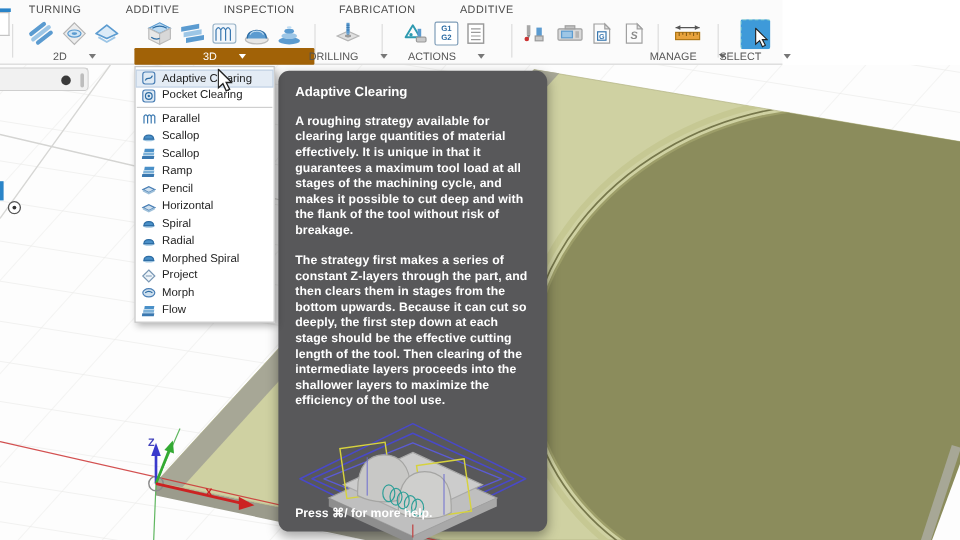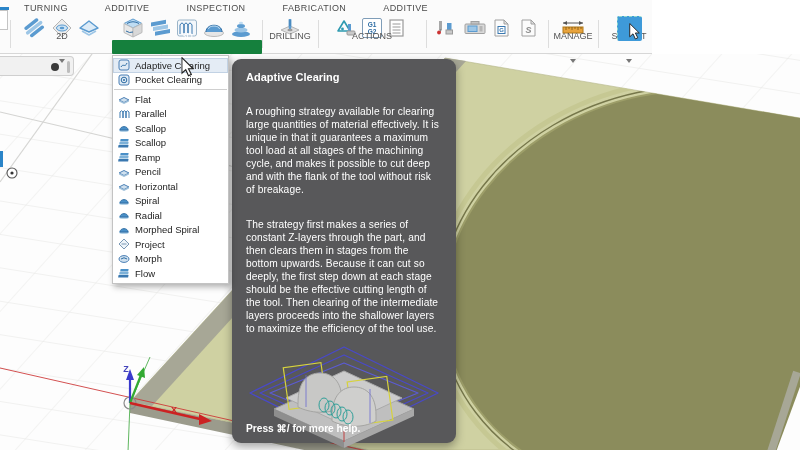--- a/index.html
+++ b/index.html
@@ -5,22 +5,22 @@
   * { margin:0; padding:0; box-sizing:border-box; }
   body { font-family:"Liberation Sans", sans-serif; background:#888; }
   .screen { position:relative; width:800px; height:450px; background:#fff; overflow:hidden; font-family:"Liberation Sans", sans-serif; }
 
   
   .toolbar { position:absolute; left:0; top:0; width:652px; height:54px; background:#fbfbfb; border-bottom:1px solid #d7d7d7; z-index:10; }
   .tabrow { position:absolute; left:0; top:0; width:800px; height:15px; display:flex; align-items:center; padding-left:24px; gap:37px; }
   .tab { font-size:9px; color:#4a4a4a; letter-spacing:.4px; cursor:default; white-space:nowrap; }
   .group { position:absolute; top:16px; height:38px; }
   .g-icons { height:24px; display:flex; align-items:center; justify-content:center; gap:3px; }
-  .g-label { height:14px; margin-top:0; display:flex; align-items:center; justify-content:center; gap:18px; font-size:9px; color:#555;flex-direction:column; }
-  .g-label.blue { background:#15803d; color:#fff; border-radius:1px; }
+  .g-label { height:14px; margin-top:0; display:flex; align-items:center; justify-content:center; gap:18px; font-size:9px; color:#555; }
+  .g-label.blue { background:#a16207; color:#fff; border-radius:1px; }
   .caret { width:0; height:0; border-left:3px solid transparent; border-right:3px solid transparent; border-top:4px solid #777; }
   .g-label.blue .caret { border-top-color:#fff; }
   .sep { position:absolute; top:20px; width:1px; height:28px; background:#ddd; }
   .tb-icon { display:block; }
   .ppbox { width:20px; height:20px; border:1.4px solid #7f9db8; border-radius:2px; background:#fff; display:flex; flex-direction:column; align-items:center; justify-content:center; line-height:7px; }
   .ppbox span { font-size:6.5px; font-weight:bold; color:#2e6da4; }
   .selbox { width:25px; height:25px; background:#3e9ad9; border-radius:2px; border-top:1px dashed #8fd8cc; border-left:1px dashed #8fd8cc; position:relative; }
   .selbox svg { position:absolute; right:2px; bottom:1px; }
 
   
@@ -35,21 +35,21 @@
   
   .menu { position:absolute; left:112px; top:55px; width:117px; background:#fff; border:1px solid #c3c3c3; box-shadow:2px 3px 6px rgba(0,0,0,.3); z-index:20; padding:2px 0; }
   .mi { display:flex; align-items:center; gap:5px; height:14.5px; padding:0 4px 0 5px; font-size:9.5px; color:#222; cursor:default; white-space:nowrap; }
   .mi.sel { background:#e4ecf5; outline:1px solid #c2d2e4; outline-offset:-1px; }
   .mic { width:12px; height:12px; flex:0 0 12px; }
   .msep { height:1px; background:#cfcfcf; margin:2px 1px; }
 
   
   .tooltip { position:absolute; left:232px; top:59px; width:224px; height:384px; background:#58585a; border-radius:9px; box-shadow:0 4px 10px rgba(0,0,0,.35); z-index:15; padding:12px 14px; color:#fff; }
   .tt-title { font-size:11px; font-weight:bold; }
-  .tt-p { font-size:10.2px; font-weight:normal; line-height:13px; margin-top:22px; letter-spacing:.1px; }
+  .tt-p { font-size:10.2px; font-weight:bold; line-height:13px; margin-top:12px; letter-spacing:.1px; }
   .tt-img { margin:10px auto 0; display:block; }
   .tt-footer { position:absolute; left:14px; bottom:9px; font-size:10.2px; font-weight:bold;margin-top:24px; }
 
   
   .viewport { position:absolute; left:0; top:54px; width:800px; height:396px; z-index:0; }
 
   .cursor-menu { position:absolute; left:181px; top:57px; z-index:30; }
 </style>
 </head>
 <body>
@@ -346,26 +346,20 @@
         </svg>
         <span>Adaptive Clearing</span>
       </div>
     <div class="mi">
         <svg class="mic">
           <use href="#sym-ring"></use>
         </svg>
         <span>Pocket Clearing</span>
       </div>
     <div class="msep"></div>
-    <div class="mi">
-        <svg class="mic">
-          <use href="#sym-flat"></use>
-        </svg>
-        <span>Flat</span>
-      </div>
     <div class="mi">
         <svg class="mic">
           <use href="#sym-curtain"></use>
         </svg>
         <span>Parallel</span>
       </div>
     <div class="mi">
         <svg class="mic">
           <use href="#sym-dome"></use>
         </svg>

